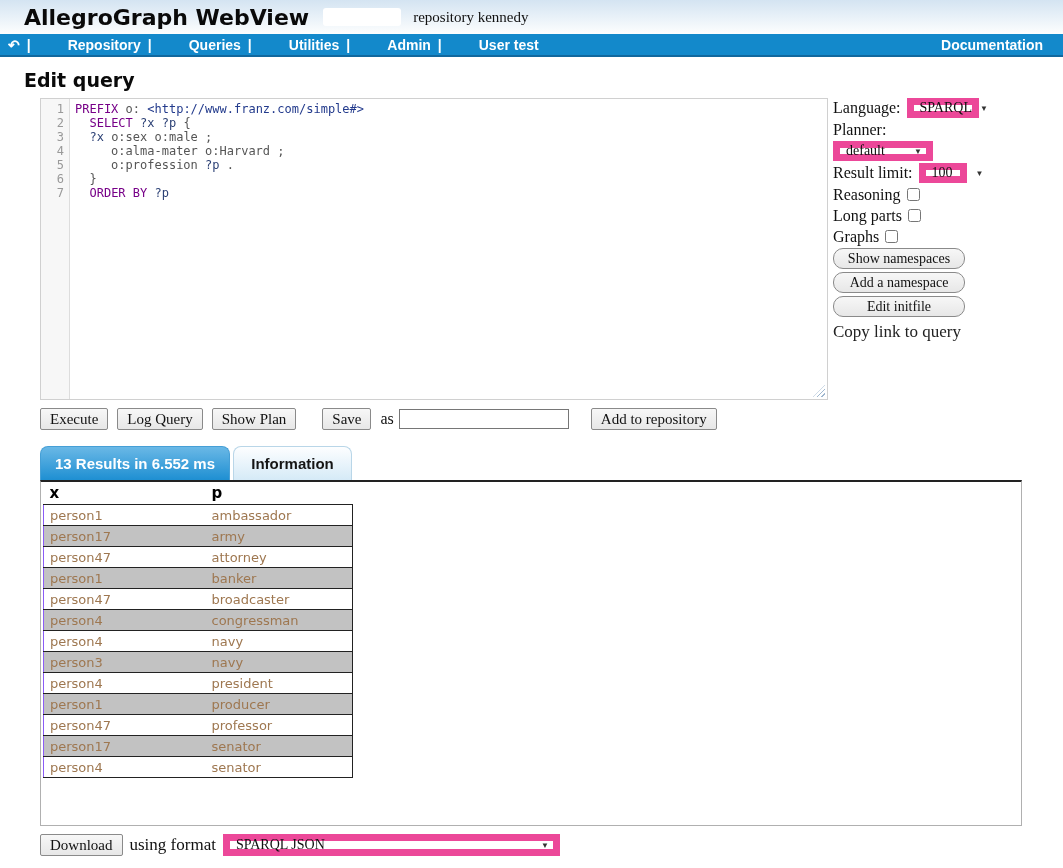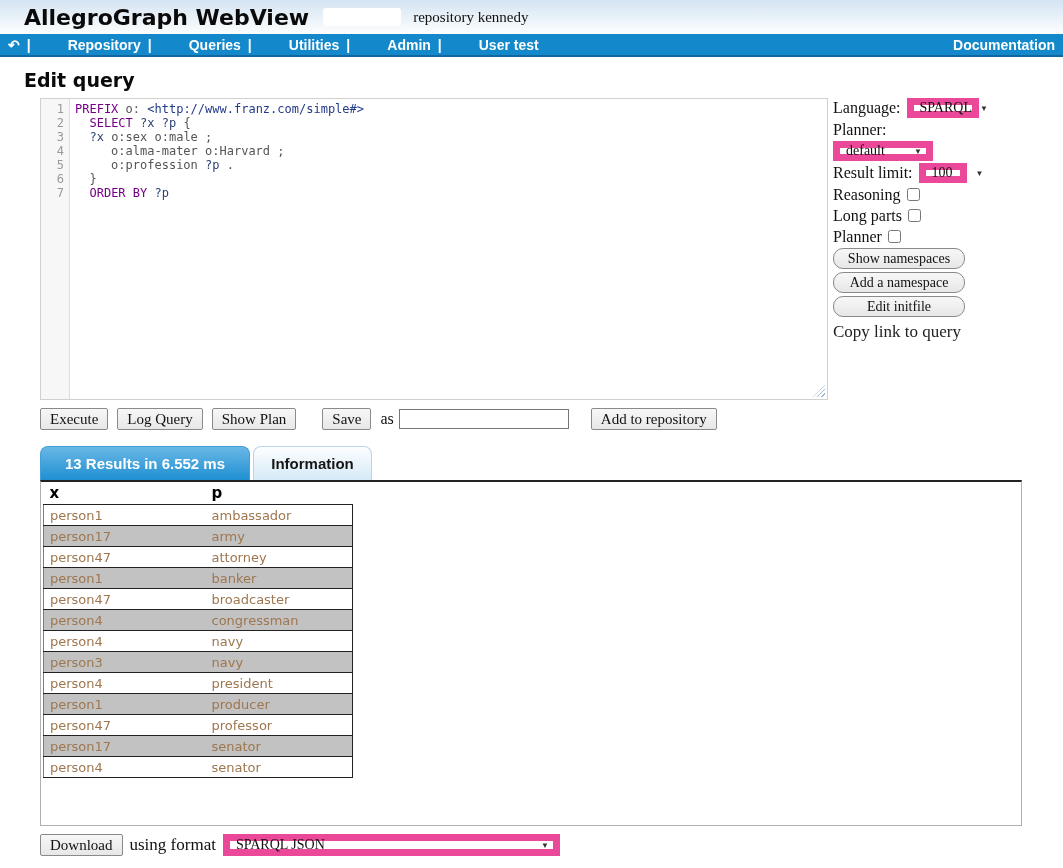--- a/index.html
+++ b/index.html
@@ -24,21 +24,21 @@
   
   .nav-bar{
     height:23px; background:#1389cb; border-bottom:2px solid #11689e;
     display:flex; align-items:center; justify-content:space-between;
     font-family:"Liberation Sans", sans-serif; font-weight:bold; font-size:14px; color:#fff;
   }
   .nav-left{ display:flex; align-items:center; padding-left:8px; }
   .nav-back{ font-size:14px; cursor:pointer; }
   .nav-sep{ margin:0 7px; font-weight:bold; }
   .nav-item{ cursor:pointer; white-space:nowrap;margin-left:30px; }
-  .nav-doc{ padding-right:8px; color:#fff; text-decoration:none; cursor:pointer; }
+  .nav-doc{ padding-right:20px; color:#fff; text-decoration:none; cursor:pointer; }
 
   main{ padding-left:24px; }
   h1{
     font-family:"DejaVu Sans", sans-serif; font-size:19px; font-weight:bold;
     color:#0a0a0a; margin:12px 0 7px 0;
   }
 
   
   .editor-row{ display:flex; margin-left:16px; align-items:flex-start; }
   .code-editor{
@@ -101,21 +101,21 @@
   .add-repo{ margin-left:22px; }
 
   
   .tabs{ display:flex; align-items:flex-end; margin:15px 0 0 16px; height:34px; }
   .tab{
     height:34px; display:flex; align-items:center; justify-content:center;
     font-family:"Liberation Sans", sans-serif; font-weight:bold; font-size:15px;
     border-radius:8px 8px 0 0; cursor:pointer; position:relative; z-index:2;
   }
   .tab.active{
-    width:210px; color:#fff;
+    width:190px; color:#fff;
     background:linear-gradient(#6ab8e6,#1e8fd2);
     border:1px solid #459fd6; border-bottom:none;
   }
   .tab:not(.active){
     width:119px; color:#151515; margin-left:3px;
     background:linear-gradient(#fdfeff,#d5eaf7);
     border:1px solid #b9d6e8; border-bottom:none;
   }
 
   
@@ -216,21 +216,21 @@
       </div>
       <div class="opt-row">
         <span class="lbl">Reasoning</span>
         <input type="checkbox" class="cbx" style="">
       </div>
       <div class="opt-row">
         <span class="lbl">Long parts</span>
         <input type="checkbox" class="cbx" style="">
       </div>
       <div class="opt-row">
-        <span class="lbl">Planner</span>
+        <span class="lbl">Graphs</span>
         <input type="checkbox" class="cbx" style="">
       </div>
       <button class="panel-btn">Show namespaces</button>
       <button class="panel-btn">Add a namespace</button>
       <button class="panel-btn">Edit initfile</button>
       <span class="copy-link">Copy link to query</span>
     </aside>
   </div>
 
   <div class="actions-row">

